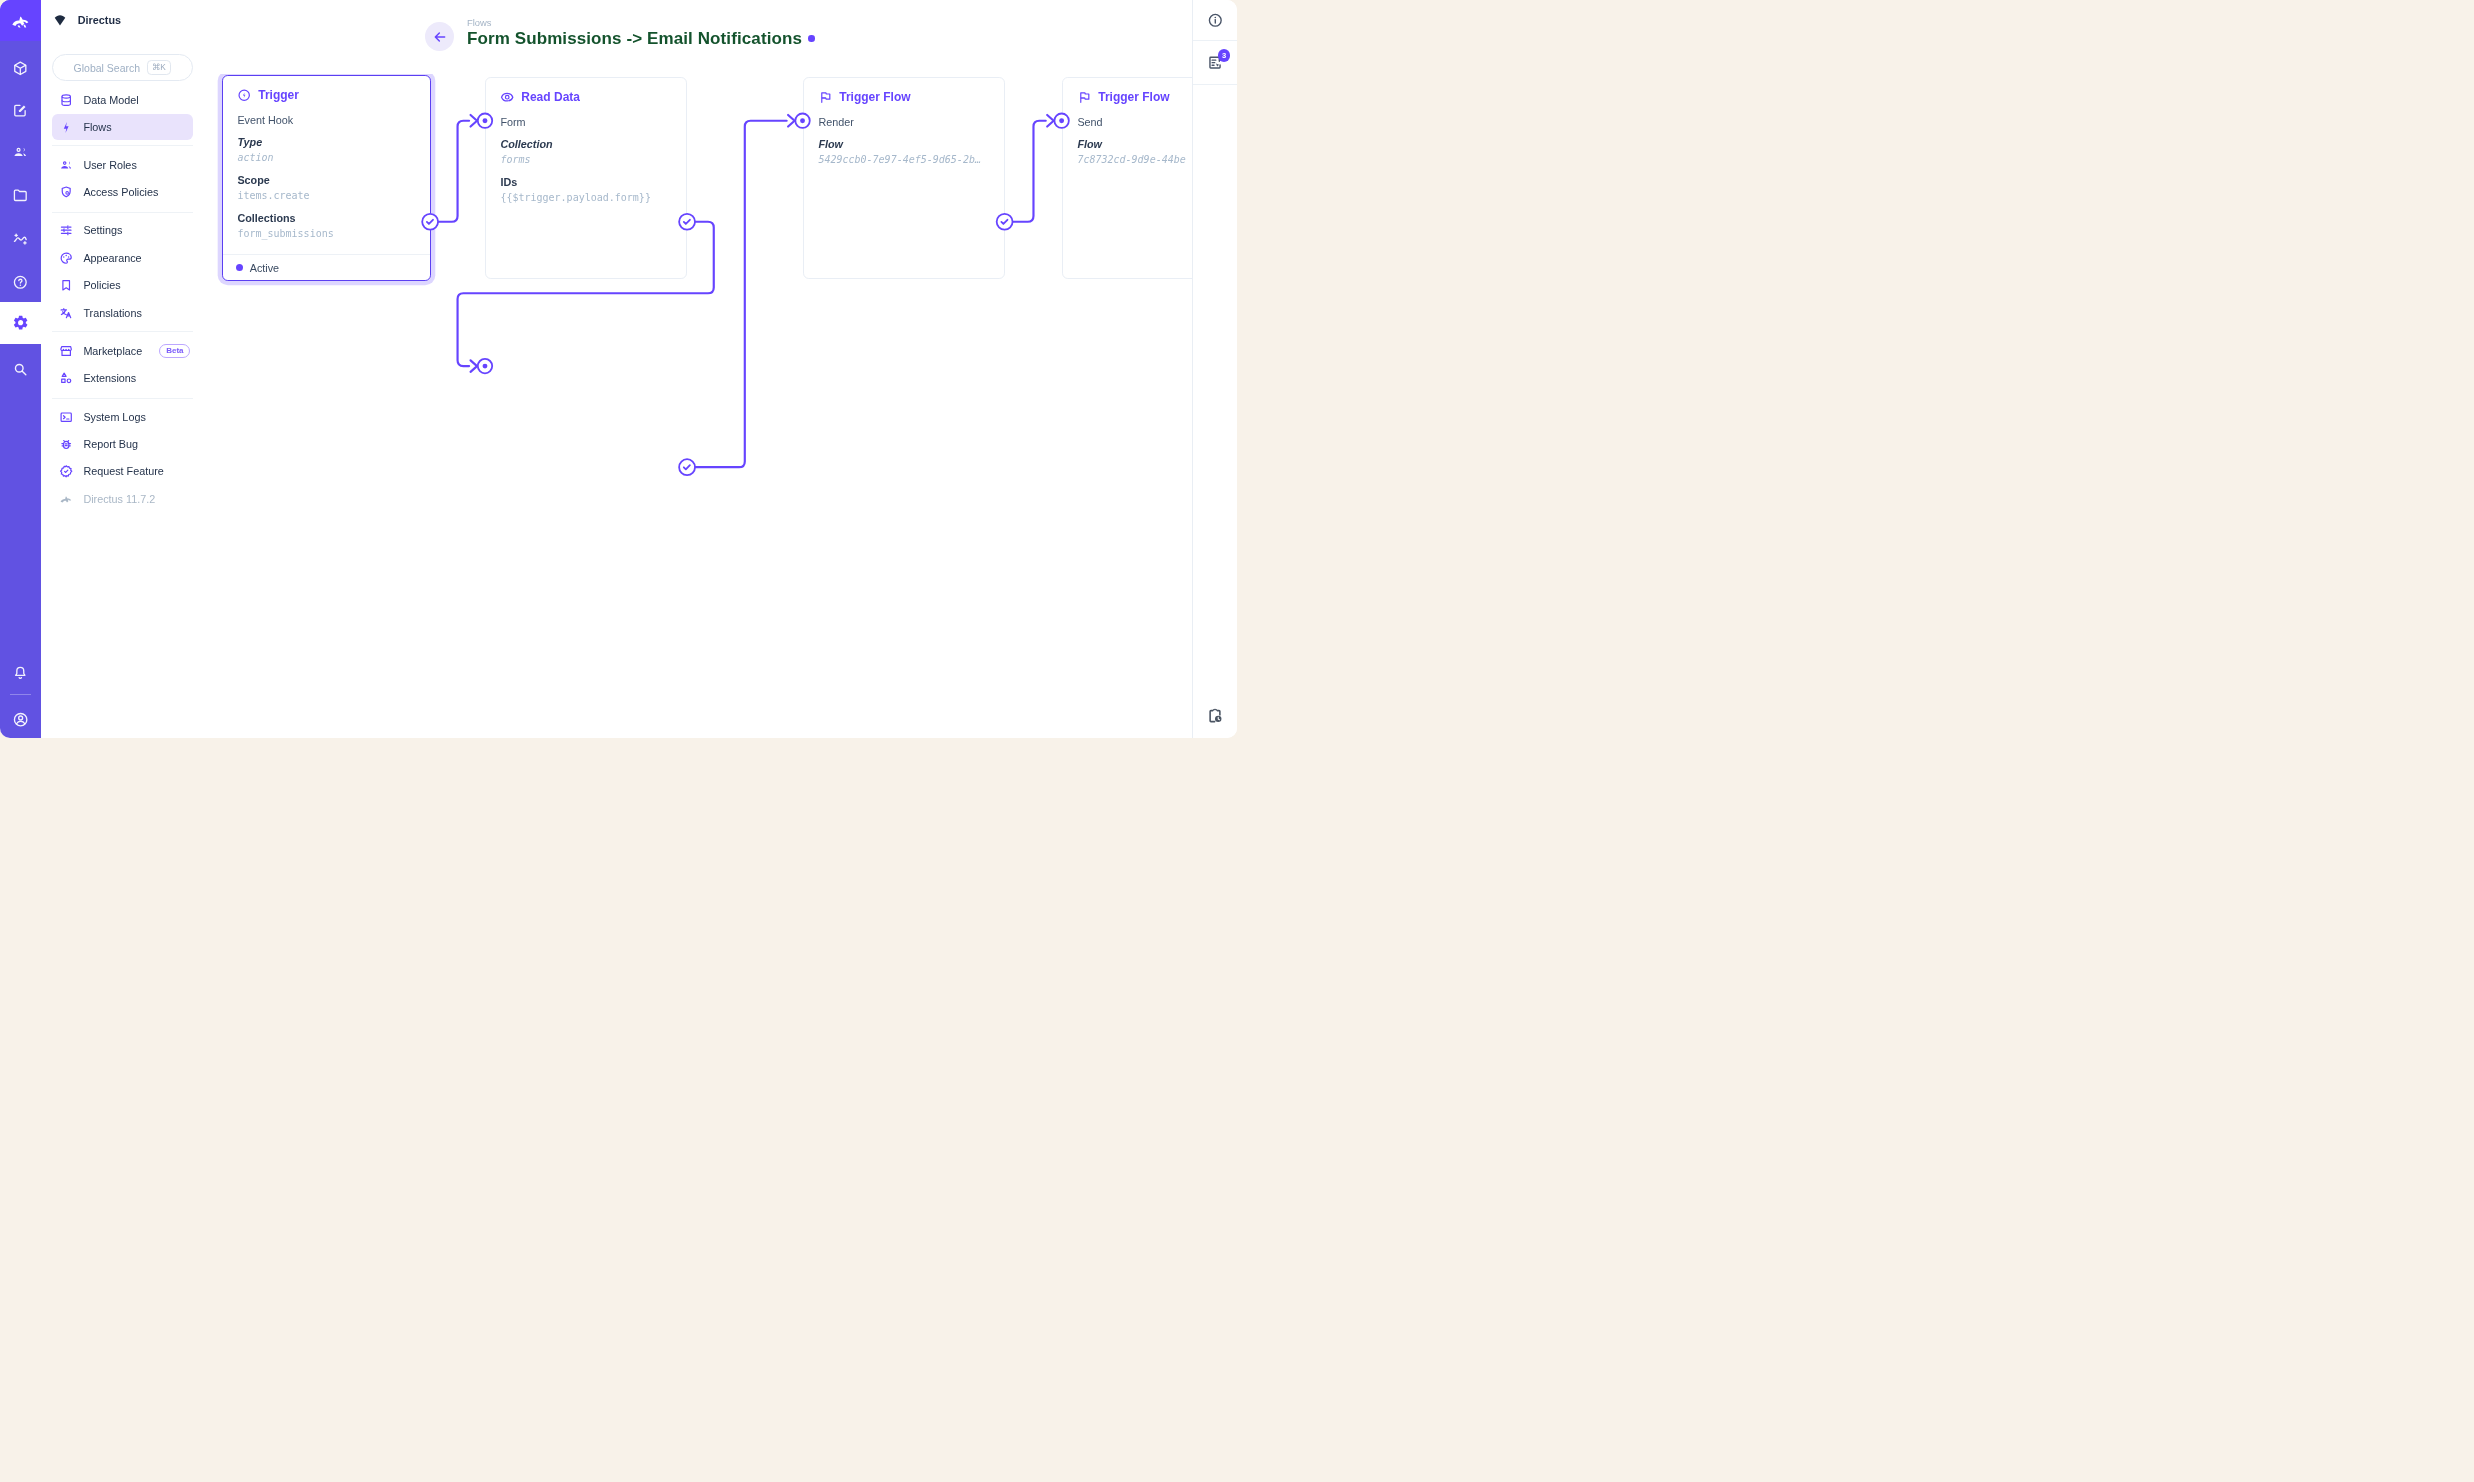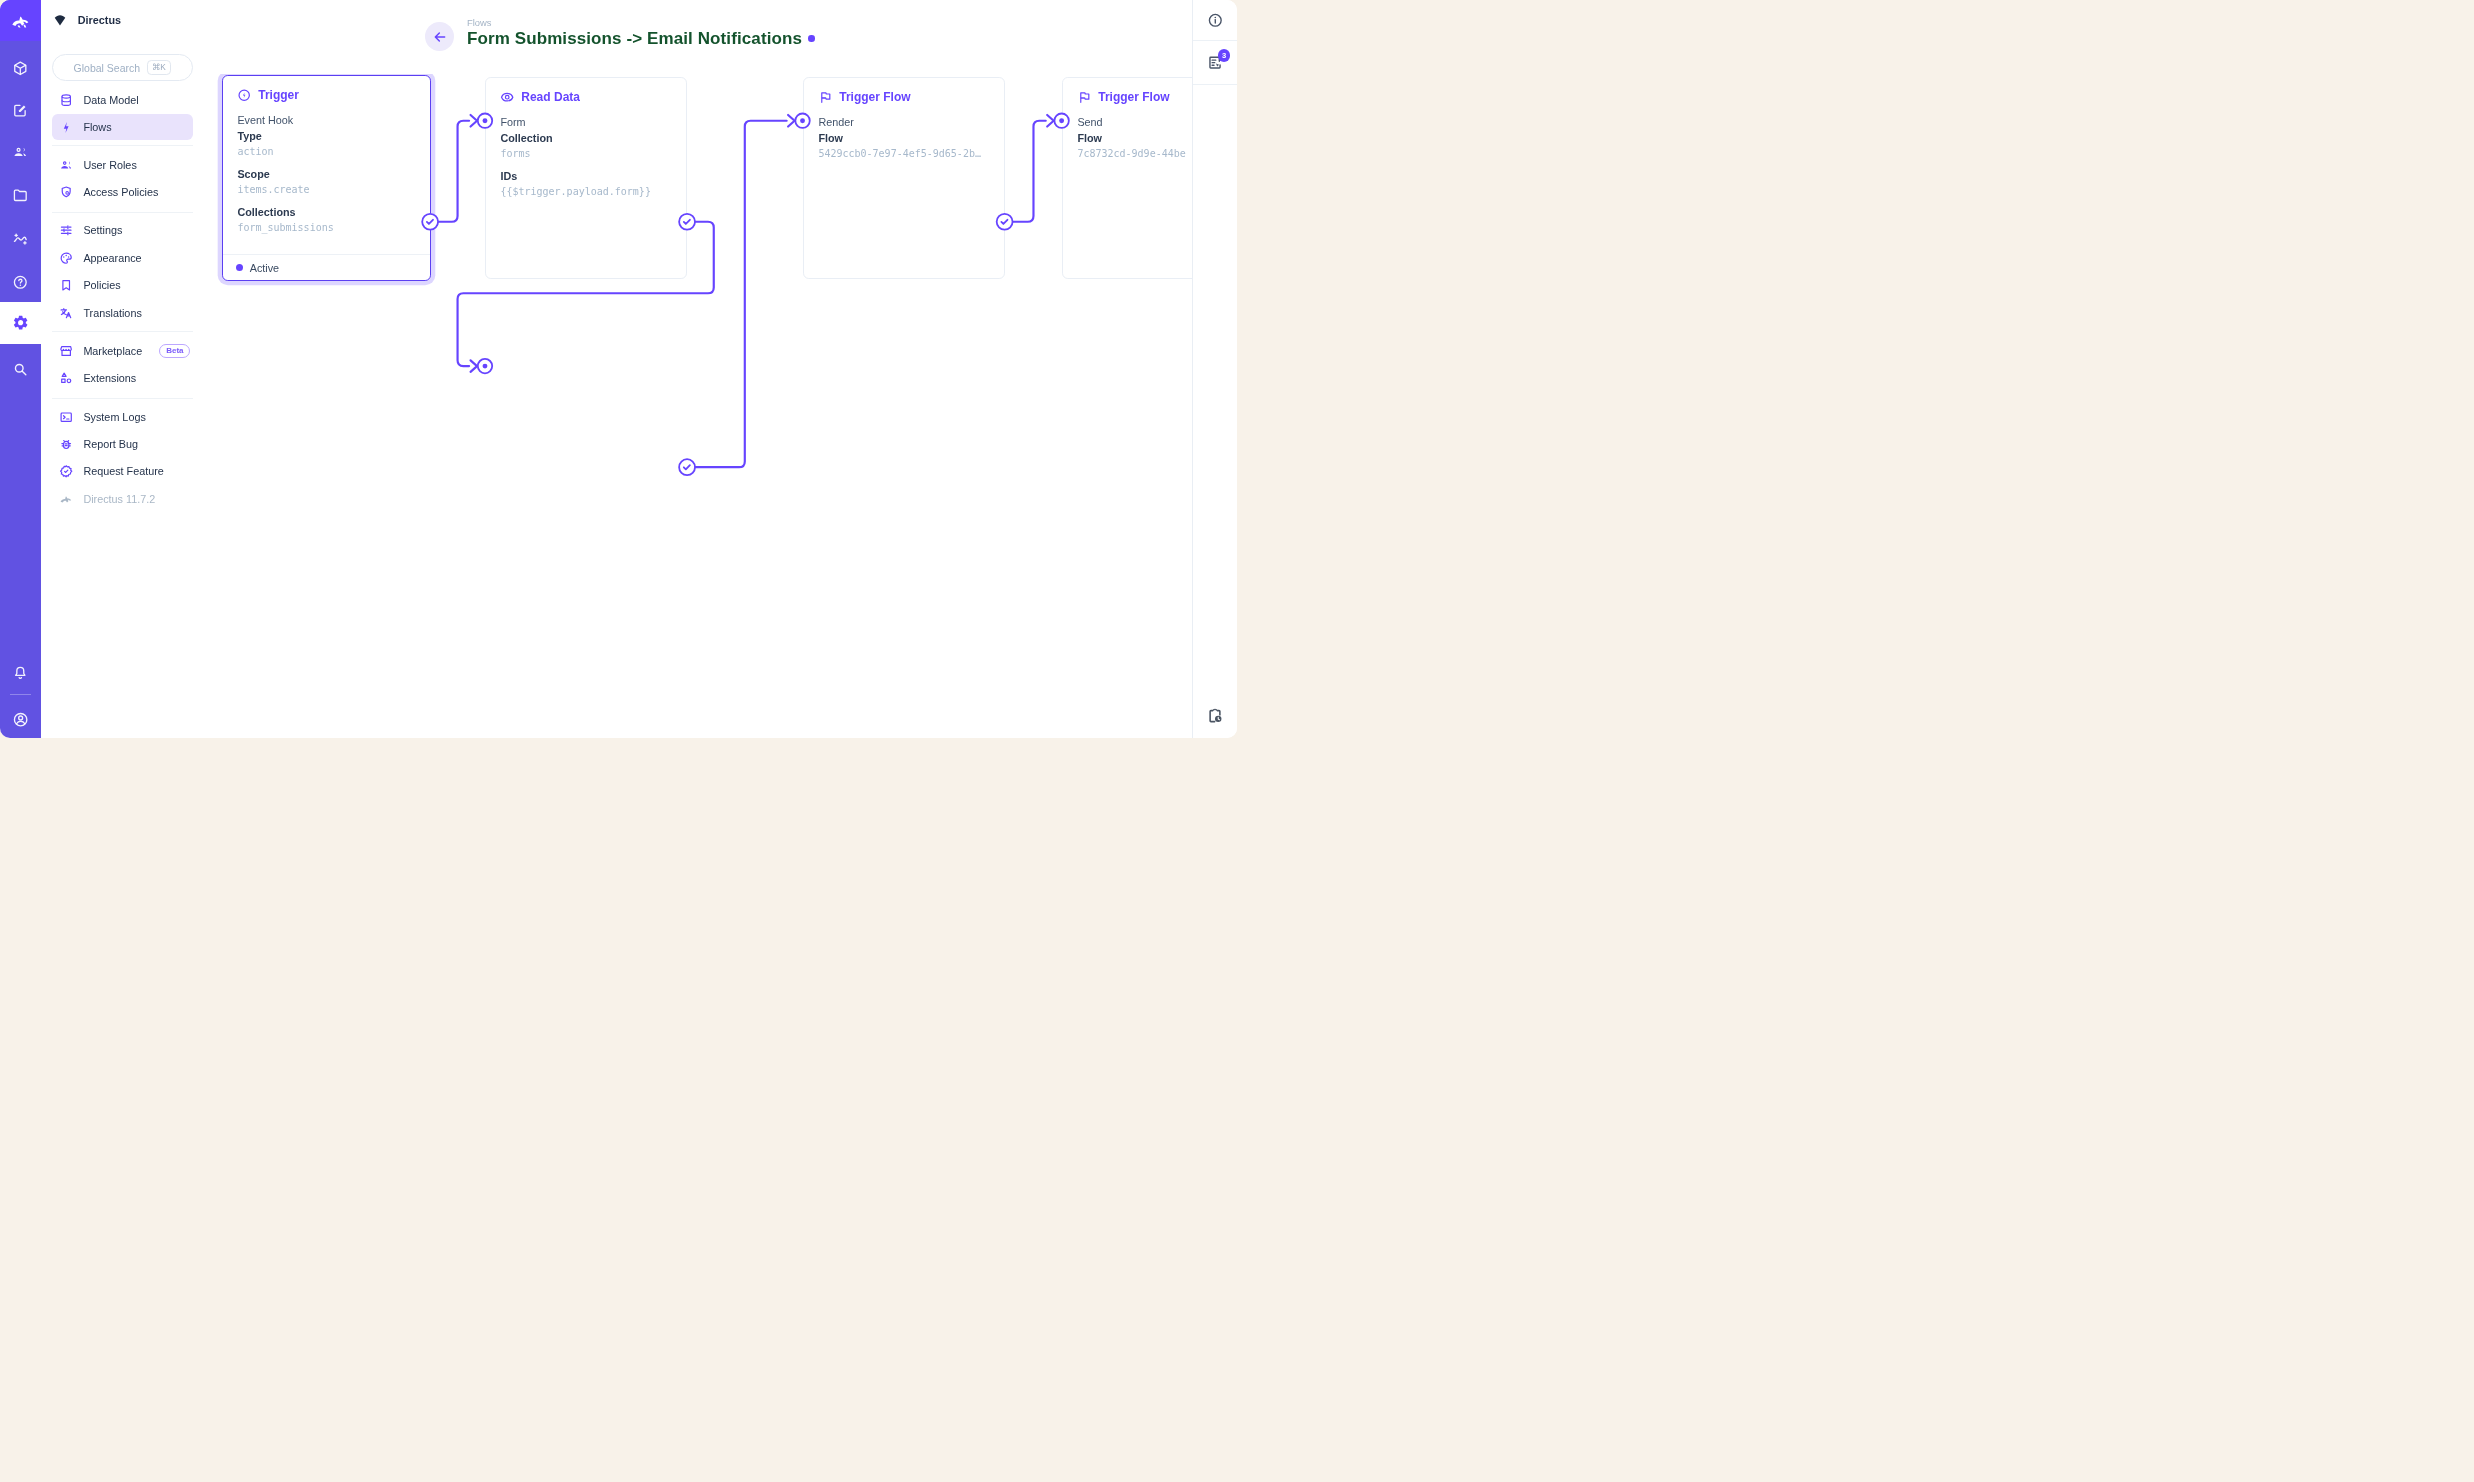--- a/index.html
+++ b/index.html
@@ -92,21 +92,21 @@
     padding:11.6px 14.4px; z-index:2;
   }
   .node.selected {
     border:1.8px solid #5B3FF2;
     box-shadow:0 0 0 4.3px rgba(102,68,255,.22);
   }
   .node-title { display:flex; align-items:flex-start; gap:6.5px; color:#6644FF; font-size:12px; font-weight:700; height:17.3px; margin-bottom:7.2px; }
   .node-title .ticon { display:flex; width:14.4px; height:14.4px; }
   .row-key { font-size:10.8px; color:#42536B; line-height:16px; }
   .f-group { margin-top:5.8px; }
-  .f-group.first { margin-top:0; }
+  .f-group.first { margin-top:6px;font-style:italic; }
   .f-label { font-size:10.8px; font-weight:600; color:#2C3A50; line-height:16px; }
   .f-value { font-family:"DejaVu Sans Mono",monospace; font-size:10px; color:#A6B8CB; line-height:16px; white-space:nowrap; overflow:hidden; }
   .node-footer {
     position:absolute; left:0; right:0; bottom:0; height:26px;
     border-top:0.7px solid #EDF1F6; display:flex; align-items:center; gap:6.5px; padding:0 13px;
     font-size:10.8px; color:#3A4A61;
   }
   .status-dot { width:7.2px; height:7.2px; border-radius:50%; background:#6644FF; }
   #wires { position:absolute; left:0; top:0; width:1237px; height:738px; z-index:4; pointer-events:none; }
 </style>

